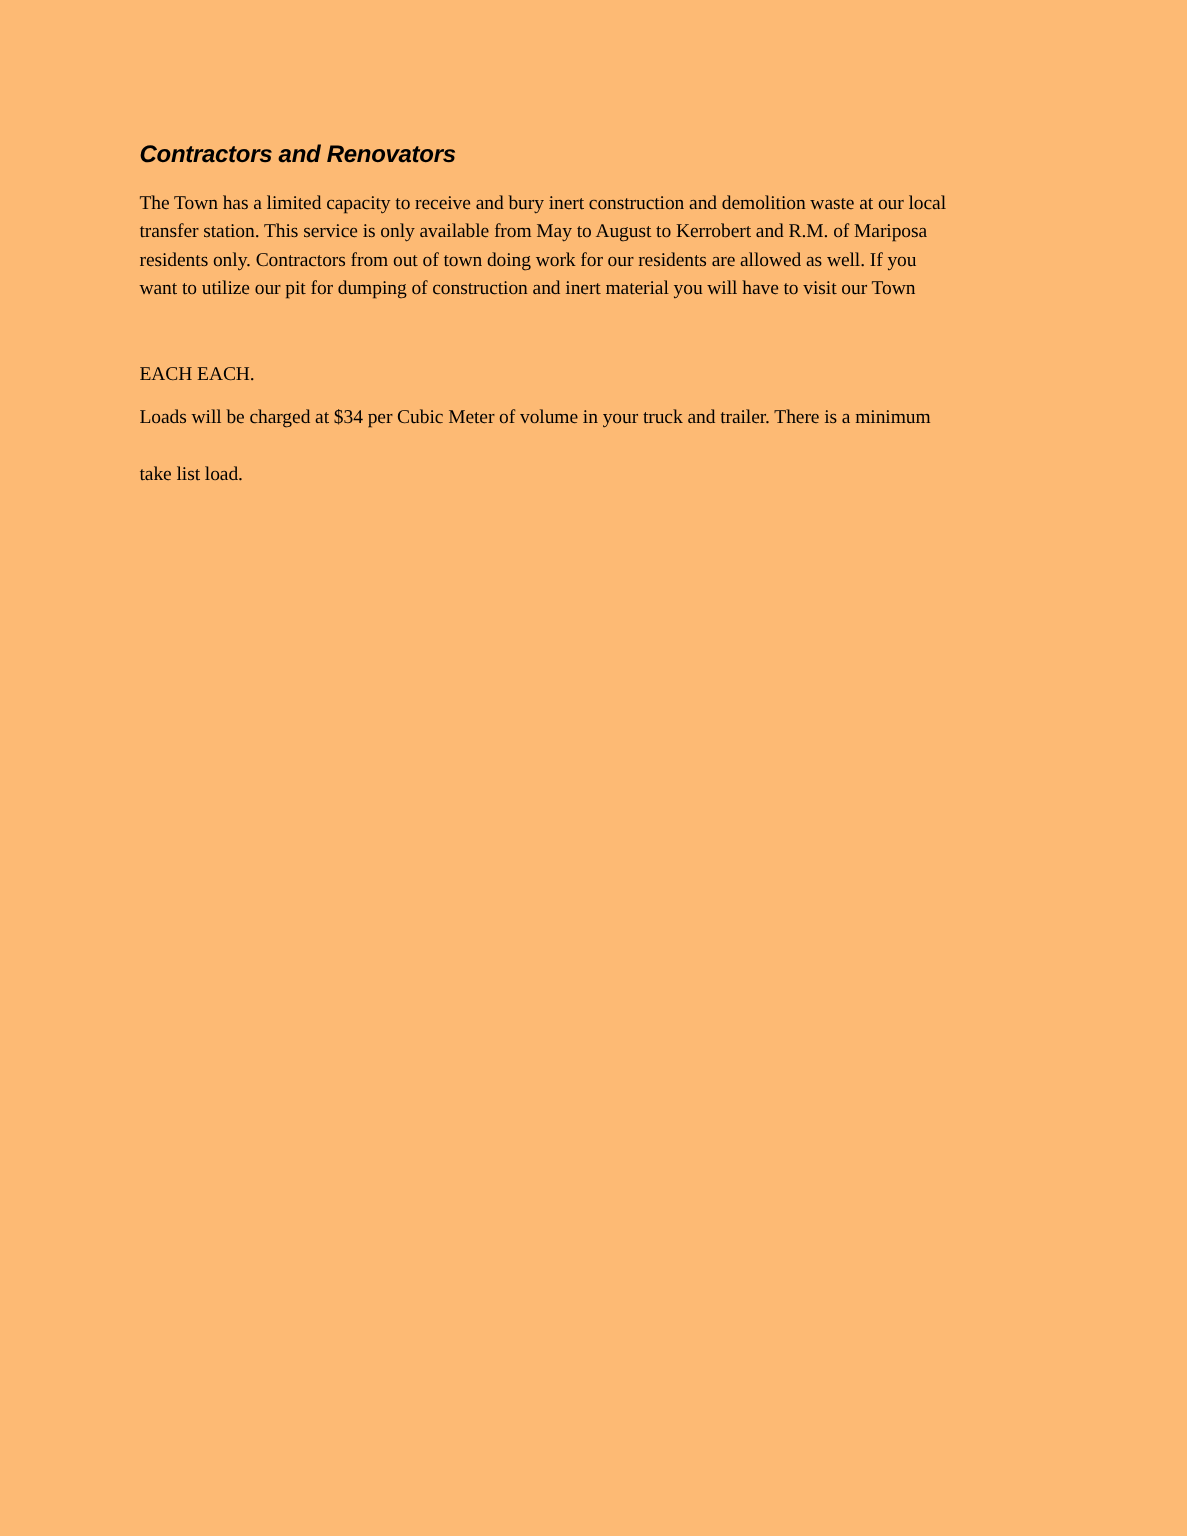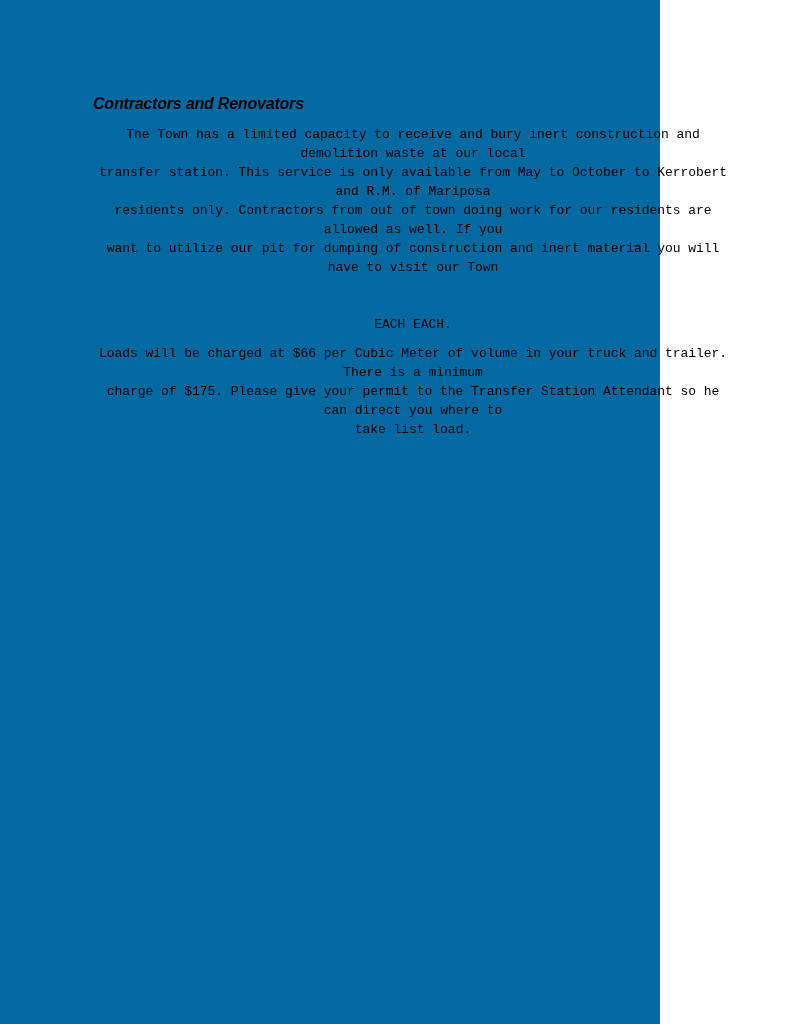--- a/index.html
+++ b/index.html
@@ -1,60 +1,59 @@
 <!DOCTYPE html>
 <html><head>
   <meta charset="utf-8">
   <style>
     html, body { margin: 0; padding: 0; background: #ffffff; }
     body { width: 791px; height: 1024px; position: relative; overflow: hidden; }
     .page {
-      position: absolute; left: 0; top: 0; width: 660px; height: 1024px;
-      background: #0369a1;
+      position: absolute; left: 0; top: 0; width: 791px; height: 1024px;
+      background: #fdba74;
     }
     .content {
       position: absolute; left: 93px; top: 93px; width: 640px;
       color: #000000;
       font-family: "DejaVu Sans Condensed", "Liberation Sans", sans-serif;
     }
     h2 {
       margin: 0 0 10px 0;
       font-size: 16px;
       font-weight: bold;
       font-style: italic;
       line-height: 22px;
       letter-spacing: -0.2px;
       font-family: "Liberation Sans", sans-serif;
     }
     p {
       margin: 0 0 10px 0;
       font-size: 13px;
       line-height: 19px;
-      font-family: Liberation Mono, monospace;
+      font-family: Liberation Serif, serif;
       letter-spacing: -0.05px;
-      text-align: center;
     }
   </style>
 </head>
 <body>
 
 <div class="page">
   <div class="content">
     <h2>Contractors and Renovators</h2>
 
     <p>
       <span>The Town has a limited capacity to receive and bury inert construction and demolition waste at our local</span><br>
-      <span>transfer station.  This service is only available from May to October to Kerrobert and R.M. of Mariposa</span><br>
+      <span>transfer station.  This service is only available from May to August to Kerrobert and R.M. of Mariposa</span><br>
       <span>residents only. Contractors from out of town doing work for our residents are allowed as well.  If you</span><br>
       <span>want to utilize our pit for dumping of construction and inert material you will have to visit our Town</span><br>
       <br>
       <br>
       <span>EACH EACH.</span>
     </p>
 
     <p>
-      <span>Loads will be charged at $66 per Cubic Meter of volume in your truck and trailer.  There is a minimum</span><br>
-      <span>charge of $175.  Please give your permit to the Transfer Station Attendant so he can direct you where to</span><br>
+      <span>Loads will be charged at $34 per Cubic Meter of volume in your truck and trailer.  There is a minimum</span><br>
+      <br>
       <span>take list load.</span>
     </p>
 
   </div>
 </div>
 
 </body></html>

